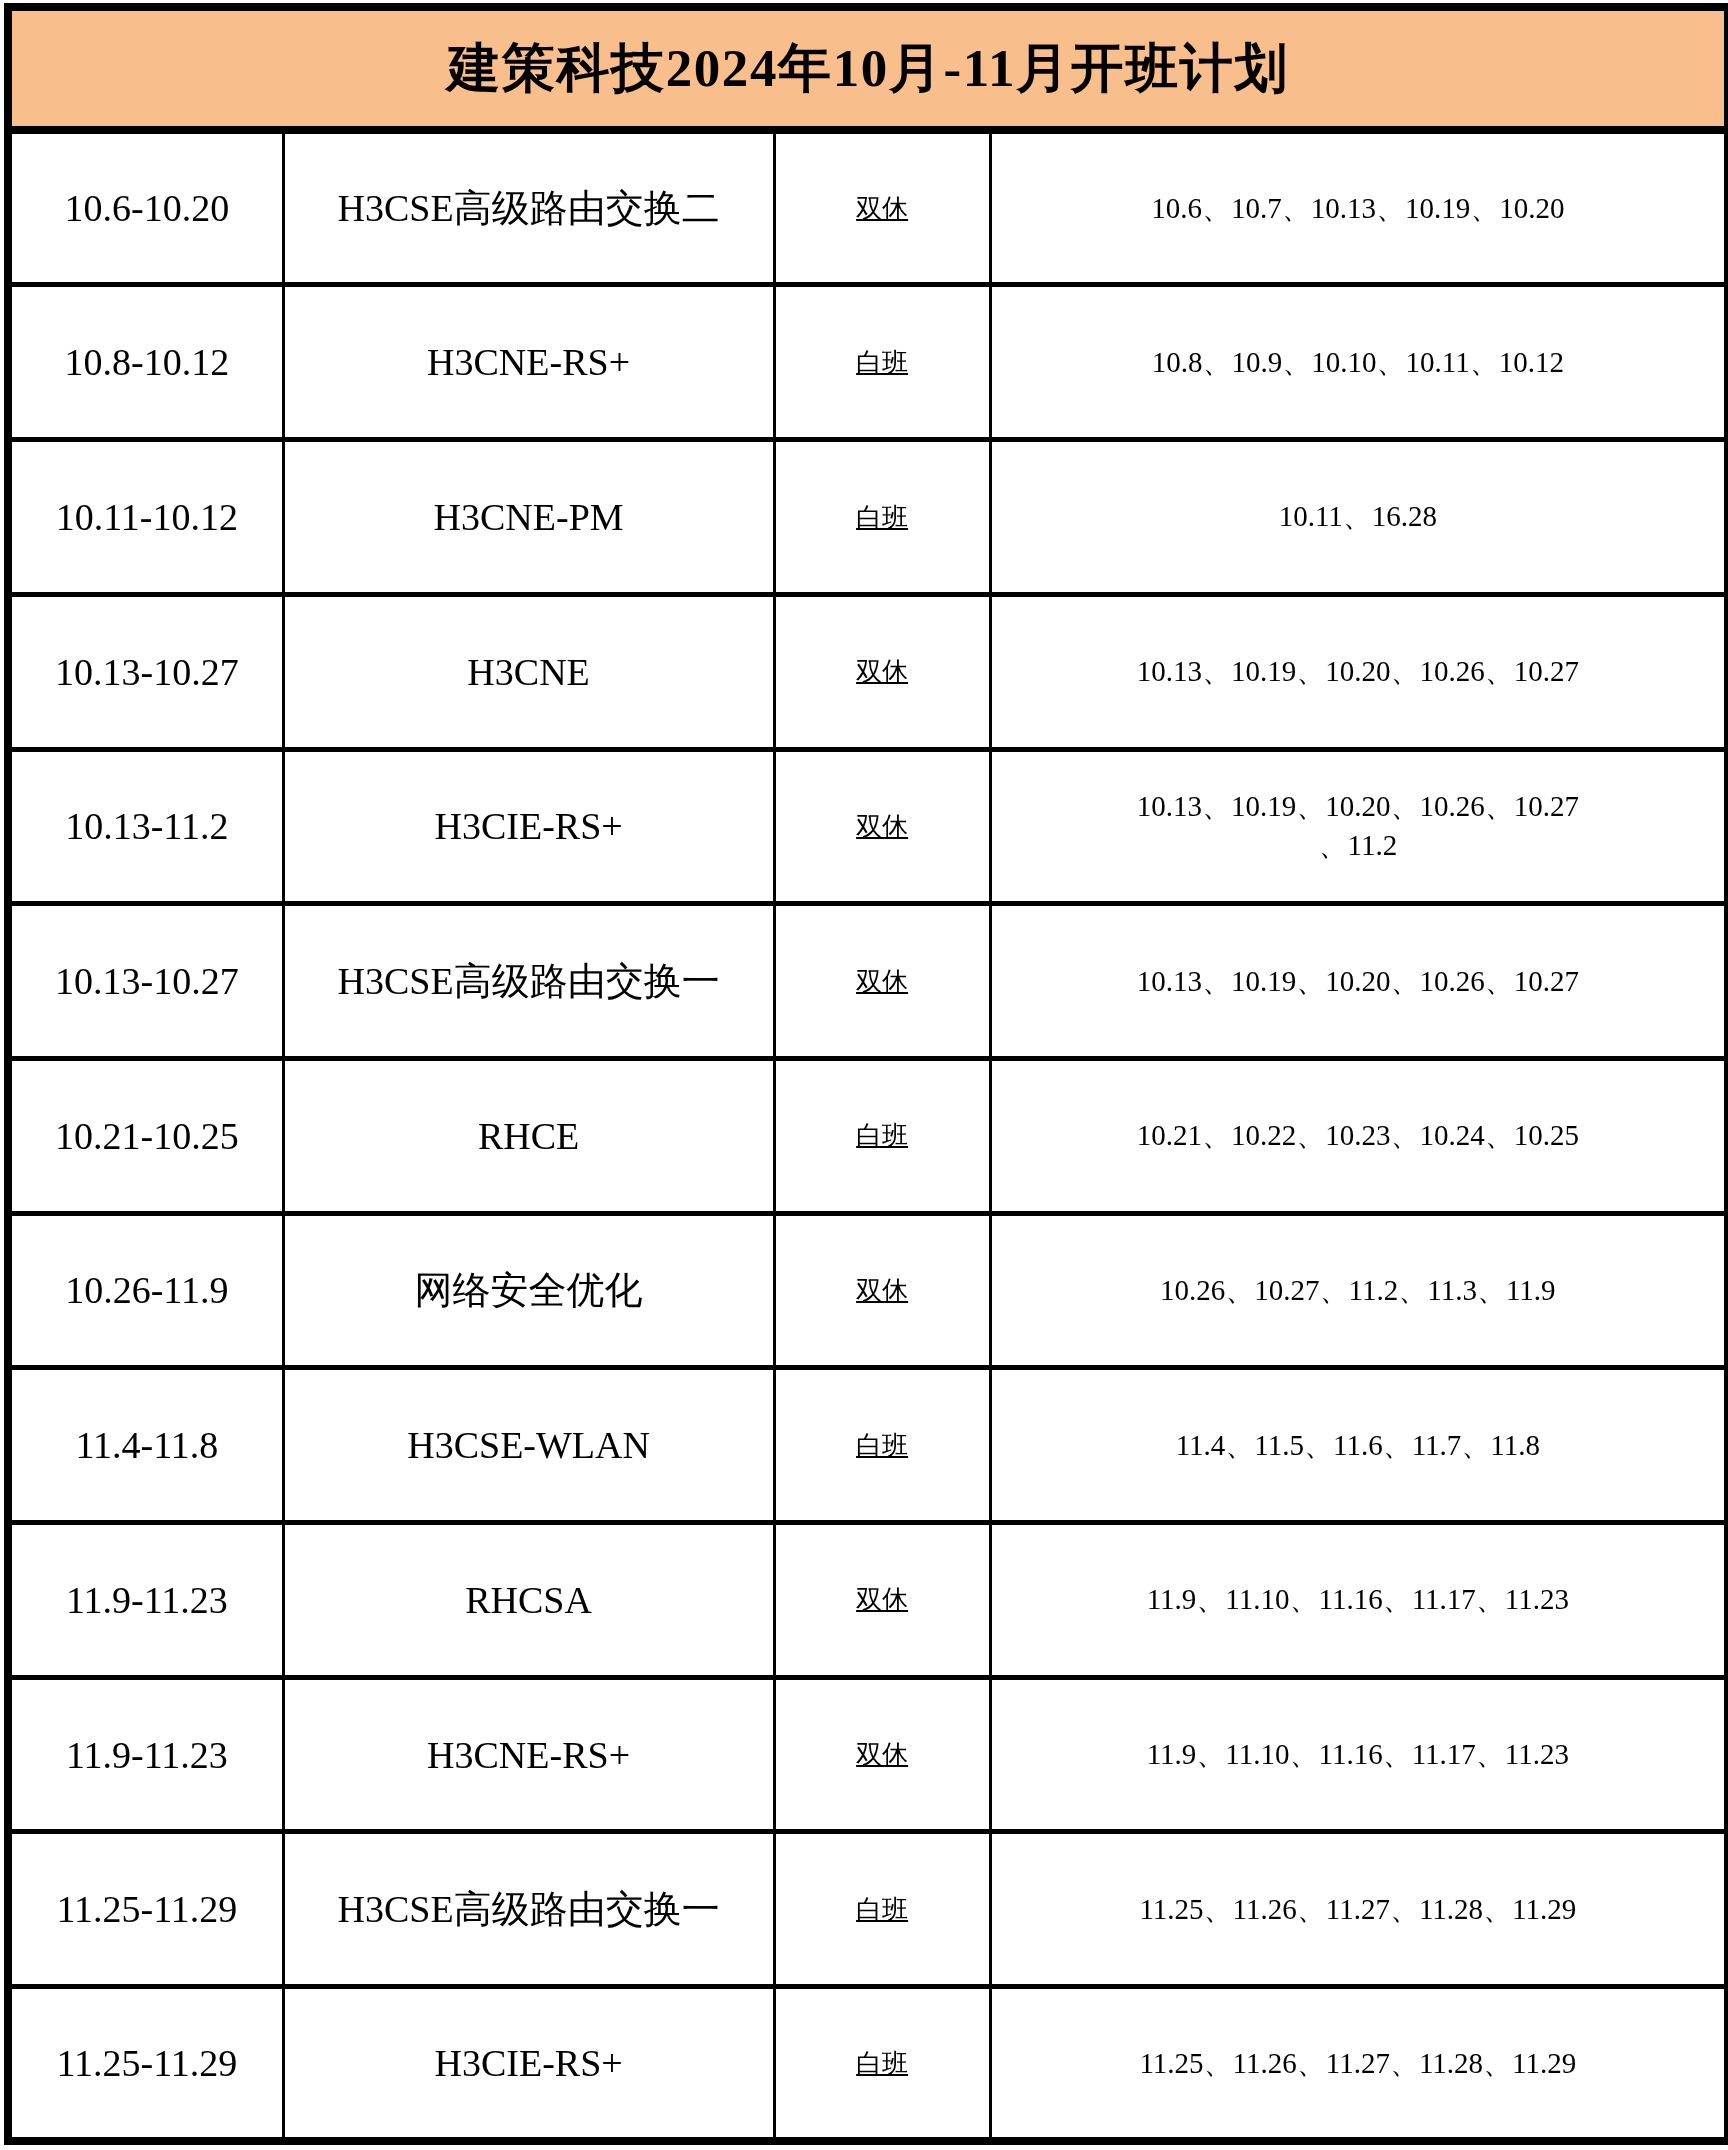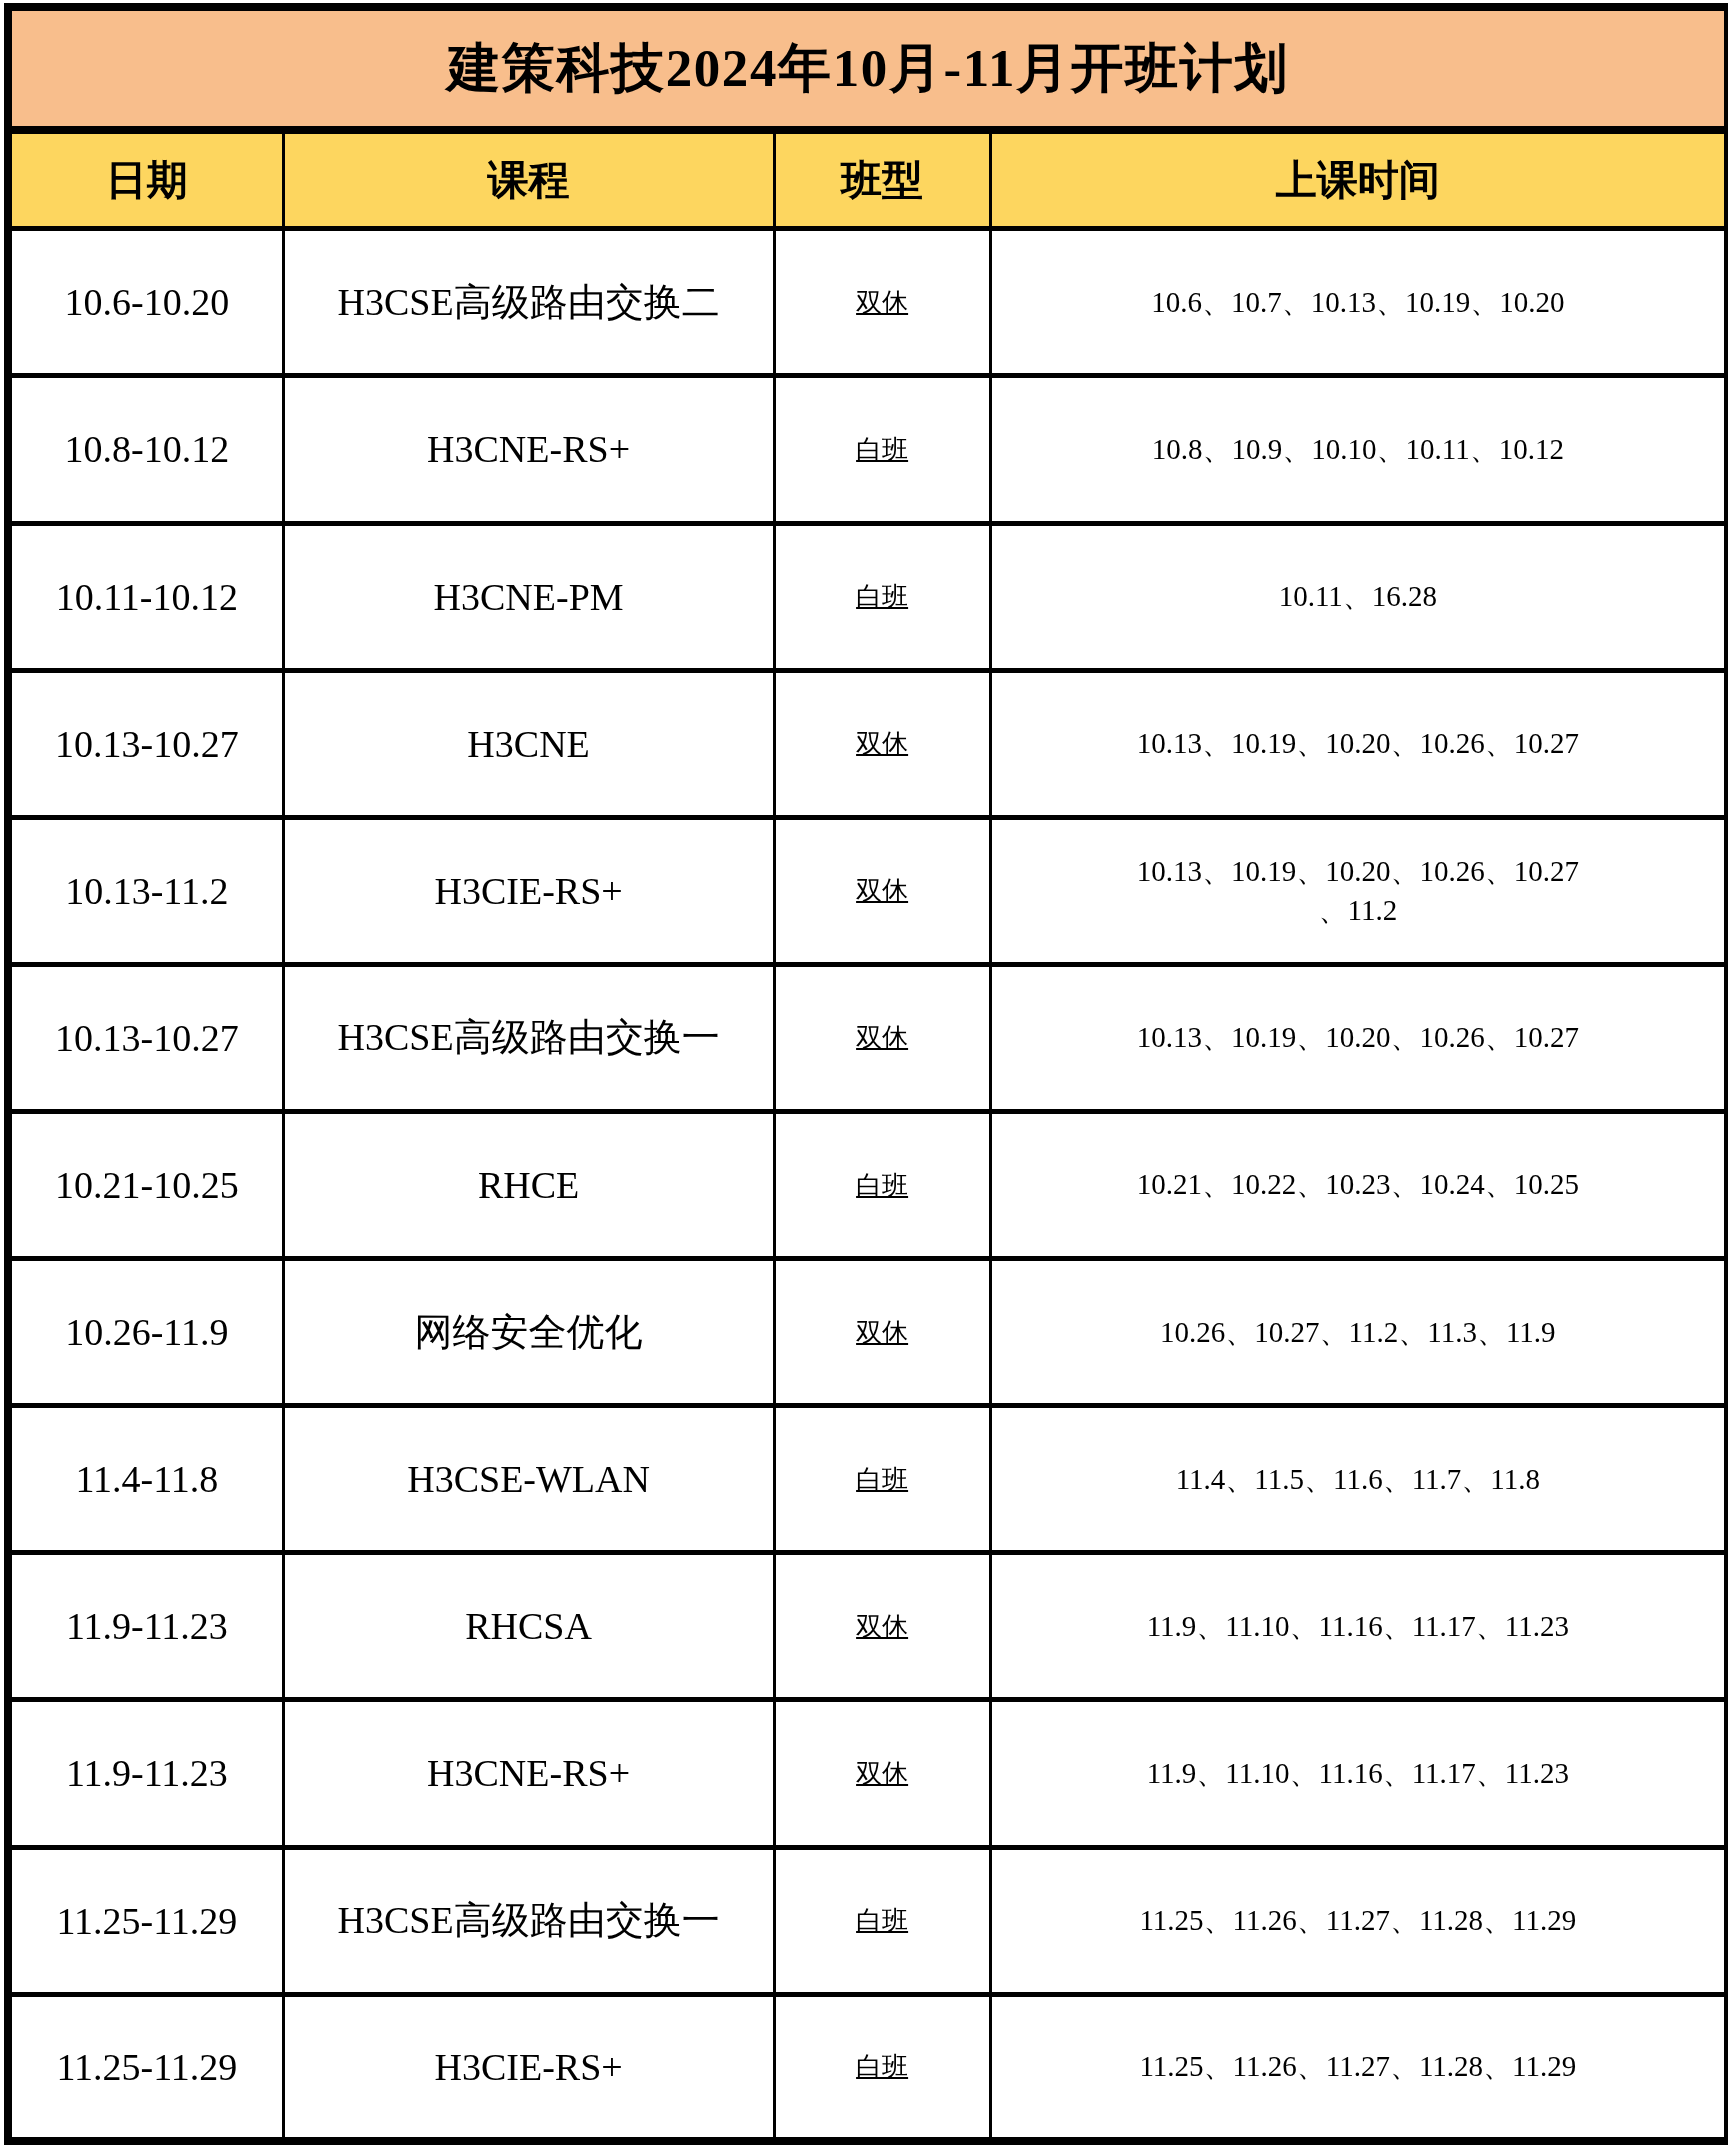--- a/index.html
+++ b/index.html
@@ -67,26 +67,20 @@
   <table class="schedule">
     <colgroup>
       <col style="width:275px">
       <col style="width:491px">
       <col style="width:216px">
       <col style="width:738px">
     </colgroup>
     <thead>
       <tr>
         <td class="title-cell" colspan="4">建策科技2024年10月-11月开班计划</td>
-      </tr>
-      <tr class="header-row">
-        <th>日期</th>
-        <th>课程</th>
-        <th>班型</th>
-        <th>上课时间</th>
       </tr>
     </thead>
     <tbody id="rows-body">
         <tr class="data-row">
           <td class="c-date">10.6-10.20</td>
           <td class="c-course">H3CSE高级路由交换二</td>
           <td class="c-type">双休</td>
           <td class="c-time">10.6、10.7、10.13、10.19、10.20</td>
         </tr>
         <tr class="data-row">

